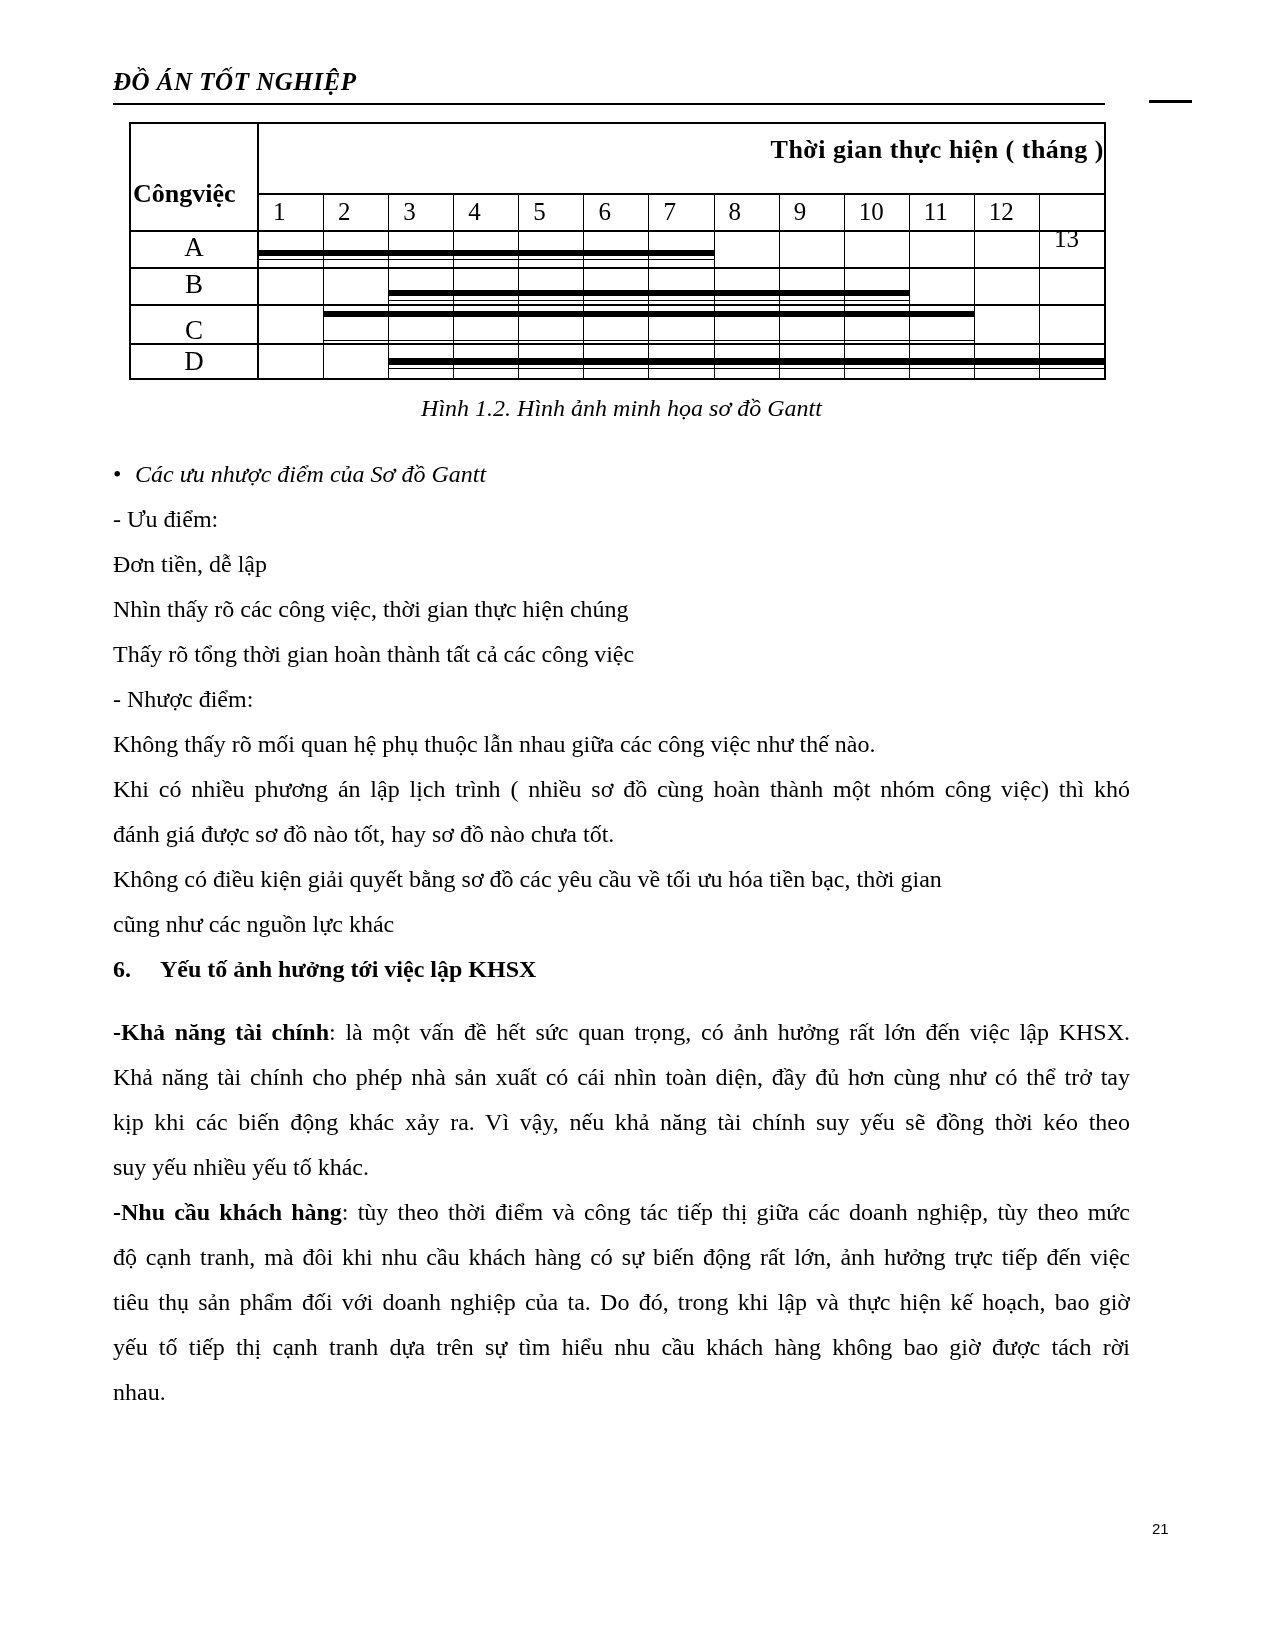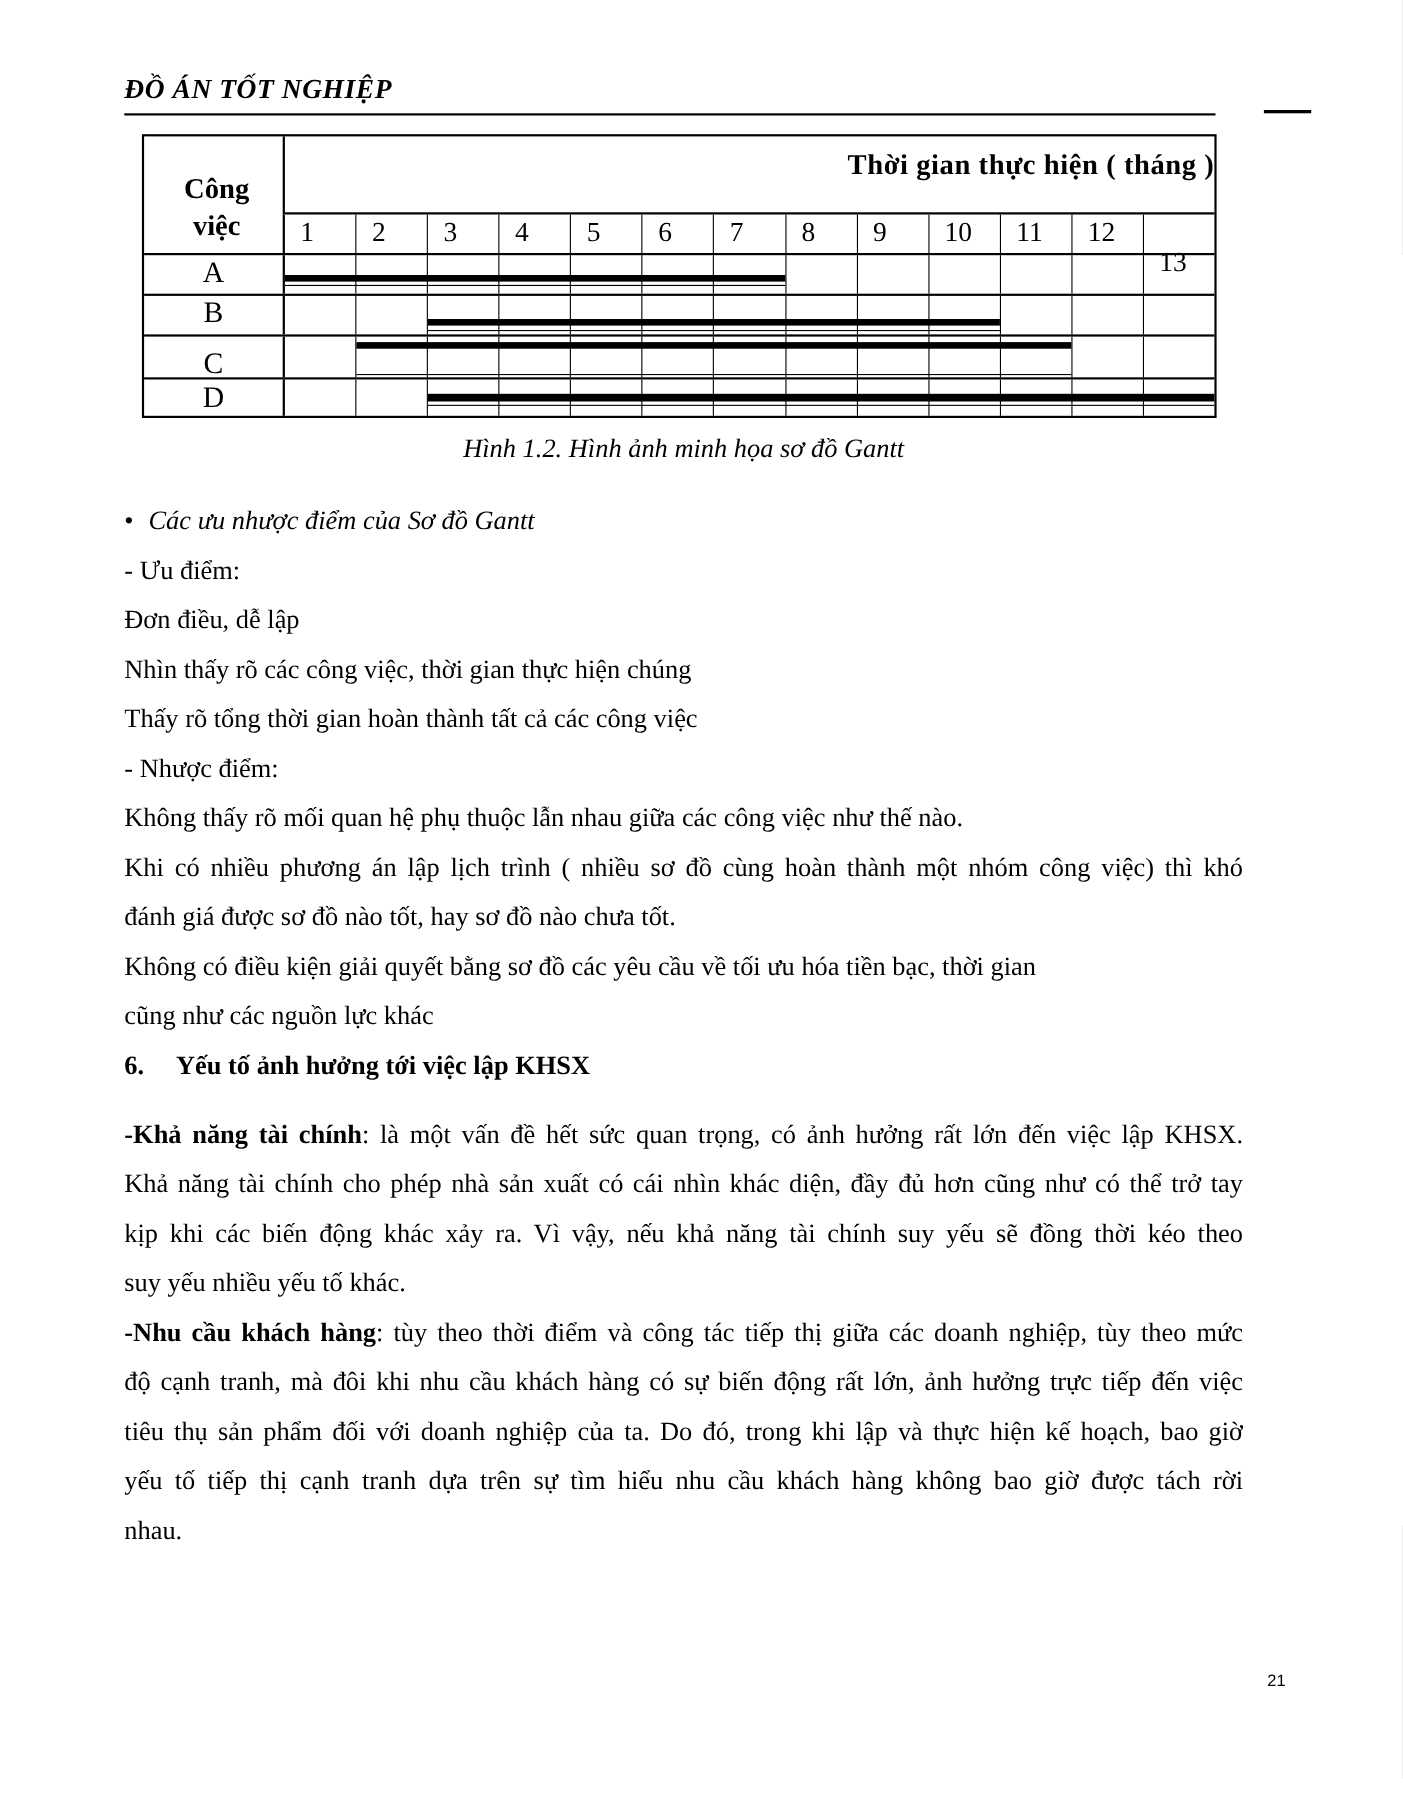--- a/index.html
+++ b/index.html
@@ -49,21 +49,21 @@
     display:flex;justify-content:center;align-items:flex-start;
     font-size:27px;line-height:27px;
   }
   .bgrid{flex:1;position:relative;display:flex;}
   .gcell{flex:1;border-right:1px solid #000;}
   .gcell.last{border-right:none;}
   .bar{position:absolute;background:#000;z-index:3;}
   .subline{position:absolute;height:1px;background:#000;z-index:2;}
   .worklabel{
     position:absolute;left:2px;top:2px;width:128px;height:106px;
-    display:flex;flex-direction:column;align-items:center;
+    display:flex;align-items:center;
     padding-top:29px;font-weight:bold;font-size:26px;line-height:34px;
     z-index:4;
   }
   
   .textcol{
     position:absolute;left:113px;top:388px;width:1017px;
     font-size:24px;line-height:45px;
   }
   .caption{
     height:45px;line-height:40px;text-align:center;font-style:italic;
@@ -203,37 +203,37 @@
     </div>
   </div>
 
   <div class="textcol">
     <div class="caption">Hình 1.2. Hình ảnh minh họa sơ đồ Gantt</div>
     <div class="bullet-line">
       <span class="bdot">•</span><span>Các ưu nhược điểm của Sơ đồ Gantt</span>
     </div>
     <div id="lines-top">
         <div class="line">- Ưu điểm:</div>
-        <div class="line">Đơn điều, dễ lập</div>
+        <div class="line">Đơn tiền, dễ lập</div>
         <div class="line">Nhìn thấy rõ các công việc, thời gian thực hiện chúng</div>
         <div class="line">Thấy rõ tổng thời gian hoàn thành tất cả các công việc</div>
         <div class="line">- Nhược điểm:</div>
         <div class="line">Không thấy rõ mối quan hệ phụ thuộc lẫn nhau giữa các công việc như thế nào.</div>
         <div class="line just">Khi có nhiều phương án lập lịch trình ( nhiều sơ đồ cùng hoàn thành một nhóm công việc) thì khó</div>
         <div class="line">đánh giá được sơ đồ nào tốt, hay sơ đồ nào chưa tốt.</div>
         <div class="line">Không có điều kiện giải quyết bằng sơ đồ các yêu cầu về tối ưu hóa tiền bạc, thời gian</div>
         <div class="line">cũng như các nguồn lực khác</div>
       </div>
     <div class="sechead">
       <span class="secnum">6.</span>
       <span>Yếu tố ảnh hưởng tới việc lập KHSX</span>
     </div>
     <div id="lines-bottom">
         <div class="line just"><b>-Khả năng tài chính</b>: là một vấn đề hết sức quan trọng, có ảnh hưởng rất lớn đến việc lập KHSX.</div>
-        <div class="line just">Khả năng tài chính cho phép nhà sản xuất có cái nhìn khác diện, đầy đủ hơn cũng như có thể trở tay</div>
+        <div class="line just">Khả năng tài chính cho phép nhà sản xuất có cái nhìn toàn diện, đầy đủ hơn cùng như có thể trở tay</div>
         <div class="line just">kịp khi các biến động khác xảy ra. Vì vậy, nếu khả năng tài chính suy yếu sẽ đồng thời kéo theo</div>
         <div class="line">suy yếu nhiều yếu tố khác.</div>
         <div class="line just"><b>-Nhu cầu khách hàng</b>: tùy theo thời điểm và công tác tiếp thị giữa các doanh nghiệp, tùy theo mức</div>
         <div class="line just">độ cạnh tranh, mà đôi khi nhu cầu khách hàng có sự biến động rất lớn, ảnh hưởng trực tiếp đến việc</div>
         <div class="line just">tiêu thụ sản phẩm đối với doanh nghiệp của ta. Do đó, trong khi lập và thực hiện kế hoạch, bao giờ</div>
         <div class="line just">yếu tố tiếp thị cạnh tranh dựa trên sự tìm hiểu nhu cầu khách hàng không bao giờ được tách rời</div>
         <div class="line">nhau.</div>
       </div>
   </div>
 

